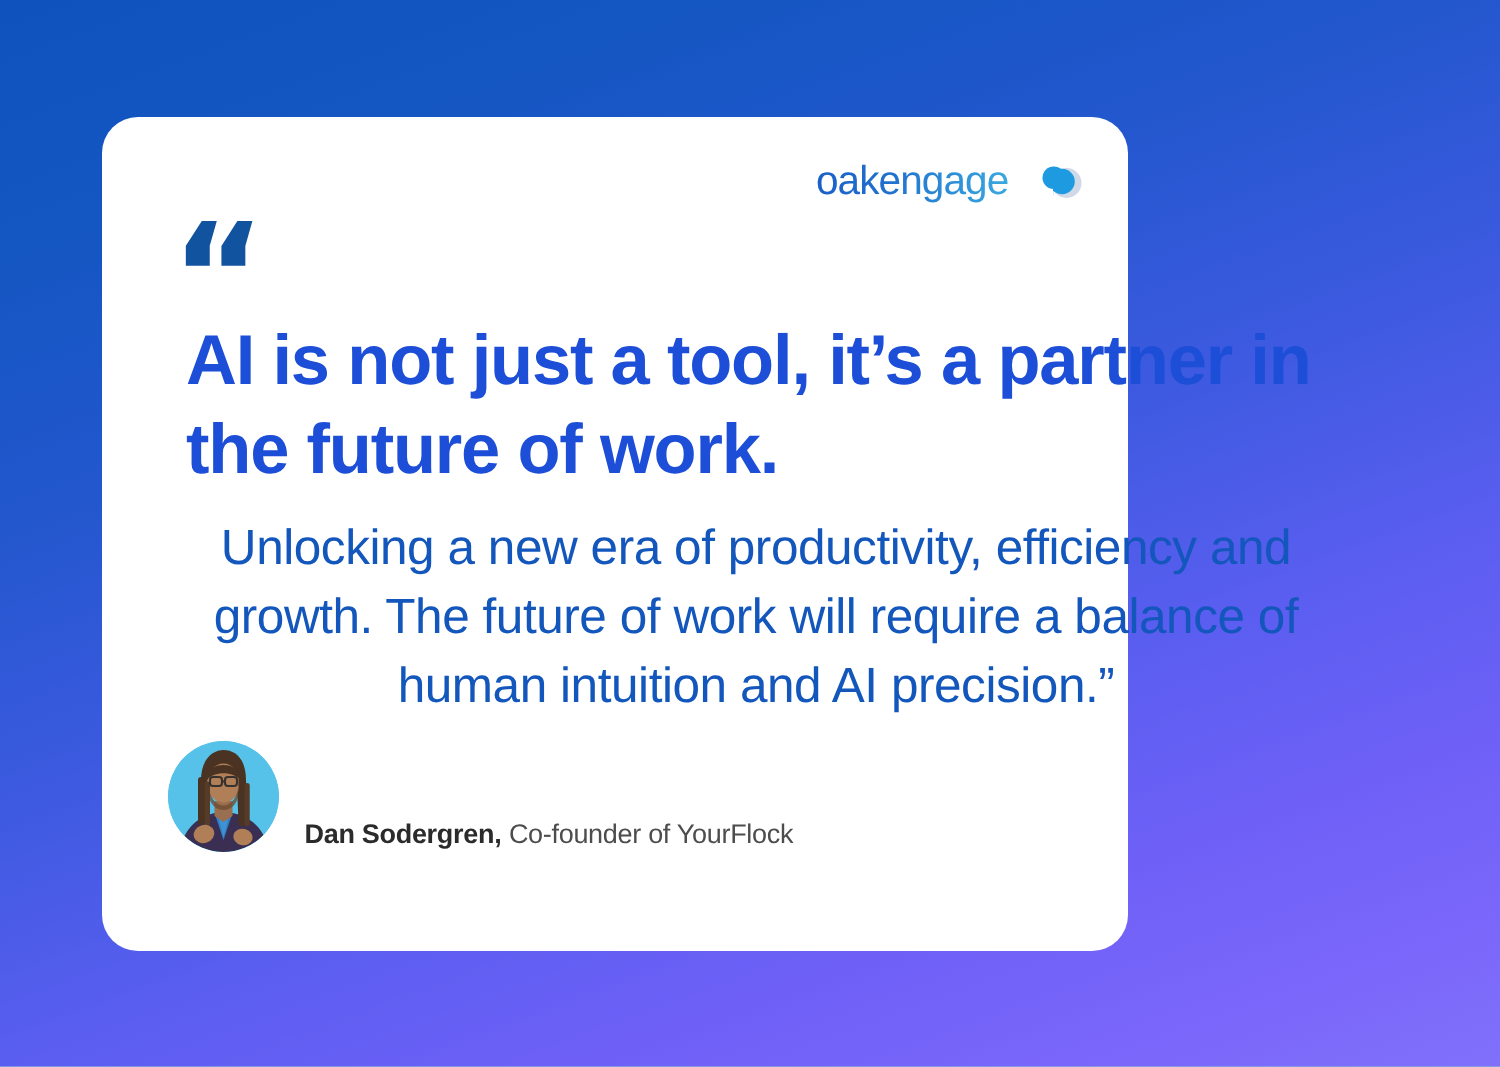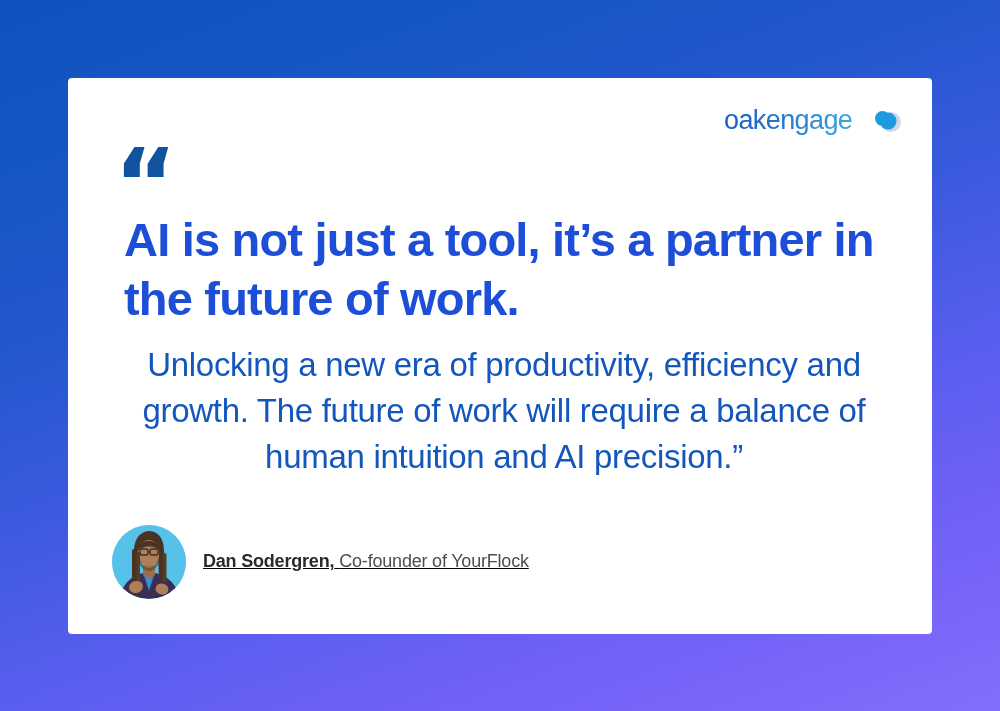--- a/index.html
+++ b/index.html
@@ -30,24 +30,24 @@
         #7a66fa 90%,
         #8070fb 100%);
     overflow: hidden;
   }
 
   
   .quote-card {
     position: absolute;
     left: 68px;
     top: 78px;
-    width: 864px;
+    width: 684px;
     height: 556px;
     background: #ffffff;
-    border-radius: 4px;
+    border-radius: 24px;
     box-sizing: border-box;
     padding: 0;
   }
 
   
   .brand-logo {
     position: absolute;
     right: 28px;
     top: 26px;
     display: flex;
@@ -100,25 +100,24 @@
     line-height: 1.39;
     letter-spacing: -0.3px;
     color: #1356bc;
     text-align: center;
   }
 
   
   .attribution {
     position: absolute;
     left: 44px;
-    top: 447px;
+    top: 416px;
     display: flex;
-    align-items: center;
+    align-items: flex-end;
     gap: 17px;
-    text-decoration: underline;
   }
   .avatar {
     width: 74px;
     height: 74px;
     border-radius: 50%;
     overflow: hidden;
     flex: 0 0 auto;
     position: relative;
     background: #5cc3e8;
   }

